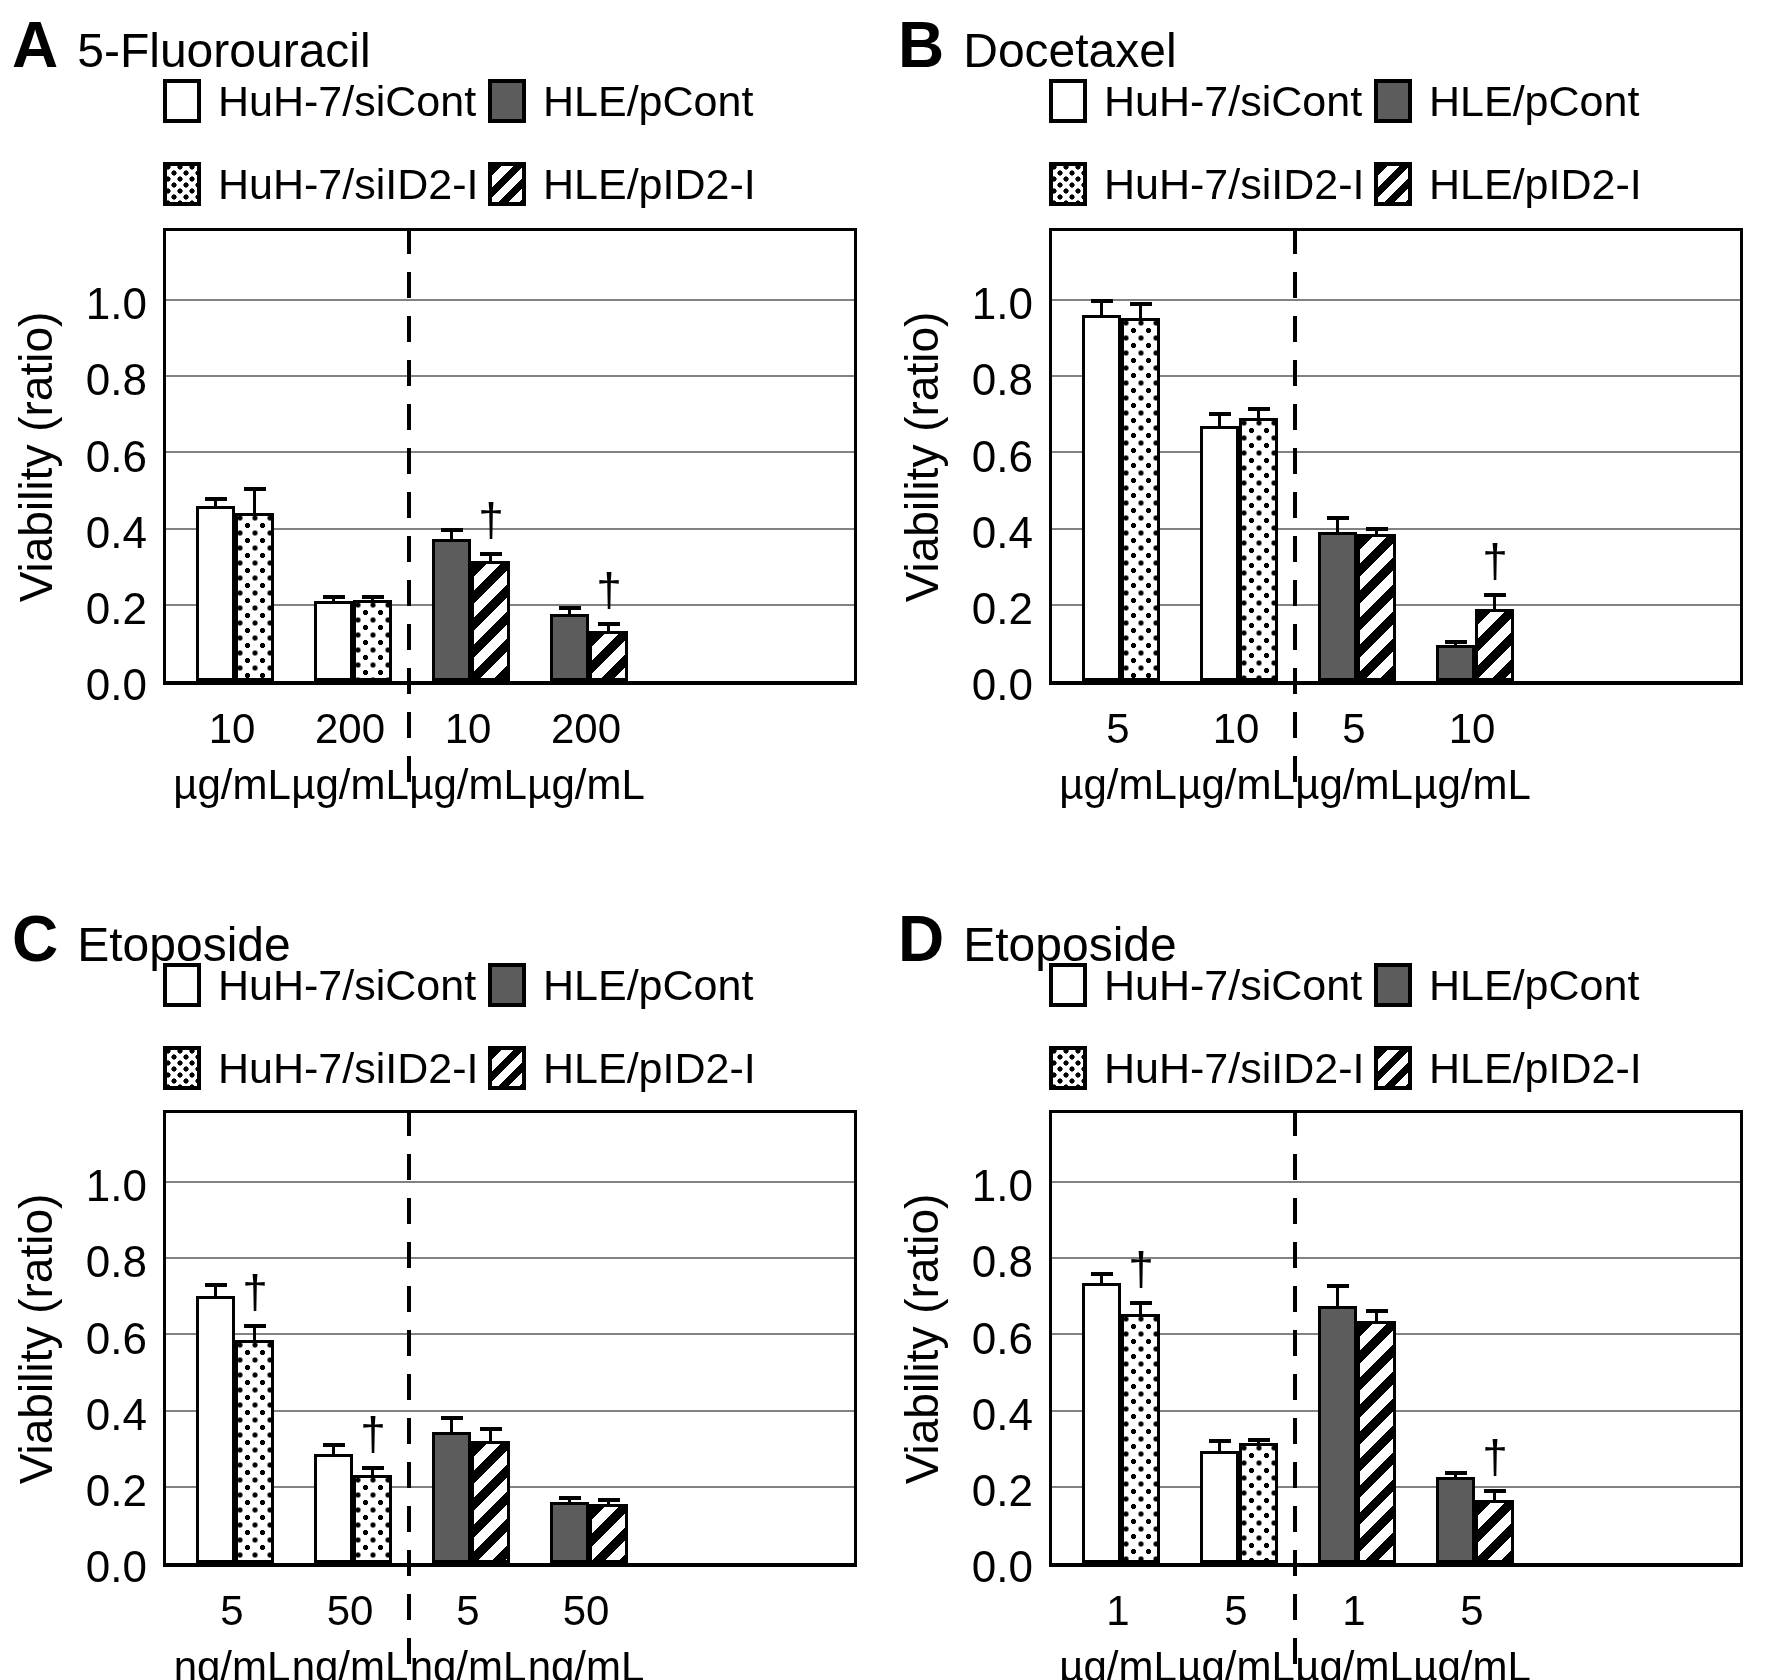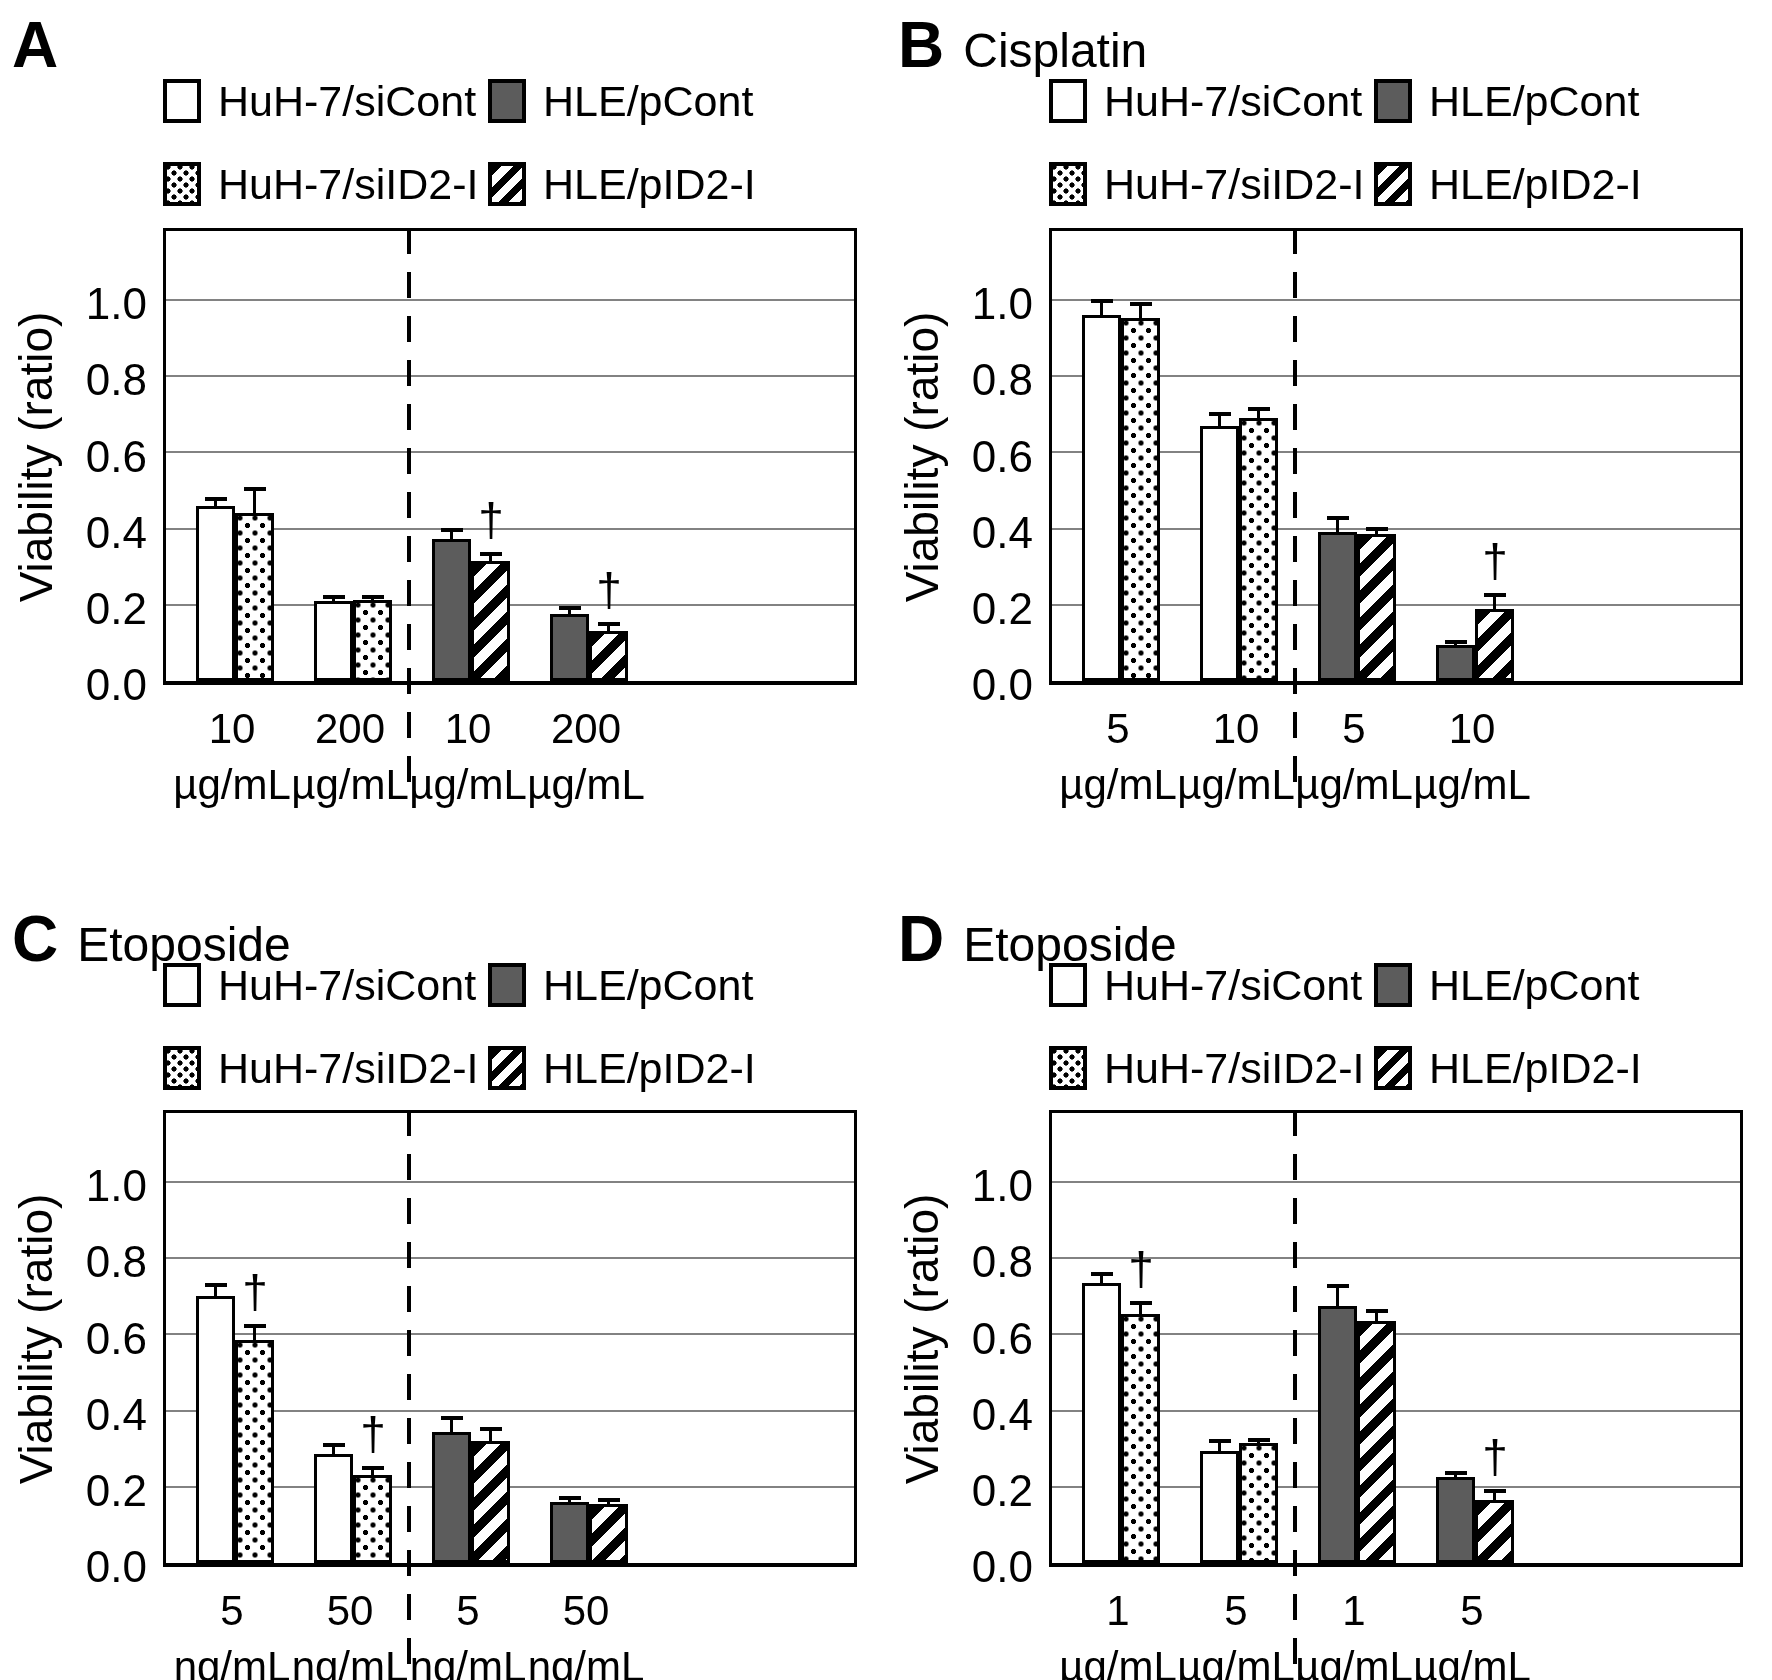--- a/index.html
+++ b/index.html
@@ -50,20 +50,21 @@
                   transform:translate(-50%,-50%) rotate(-90deg); }
   .x-tick-label { position:absolute; width:230px; text-align:center; font-size:42px; line-height:56px; }
 </style>
 </head>
 <body>
 
 <main id="figure-grid">
     <section class="panel">
       <div class="panel-header" style="top: 8px;">
         <span class="panel-letter">A</span>
+        <span class="panel-title">5-Fluorouracil</span>
       </div>
       <div class="legend-item" style="left: 163px; top: 78px;">
         <span class="swatch pat-open"></span>
         <span class="legend-label">HuH-7/siCont</span>
       </div>
       <div class="legend-item" style="left: 488px; top: 78px;">
         <span class="swatch pat-solid-gray"></span>
         <span class="legend-label">HLE/pCont</span>
       </div>
       <div class="legend-item" style="left: 163px; top: 161px;">
@@ -128,21 +129,21 @@
       </div>
       <div class="x-tick-label" style="left: 471px; top: 701px;">
         <div>200</div>
         <div>µg/mL</div>
       </div>
       <div class="divider-dashed" style="left: 407px; top: 228px; height: 571px;"></div>
     </section>
     <section class="panel">
       <div class="panel-header" style="top: 8px;">
         <span class="panel-letter">B</span>
-        <span class="panel-title">Cisplatin</span>
+        <span class="panel-title">Docetaxel</span>
       </div>
       <div class="legend-item" style="left: 163px; top: 78px;">
         <span class="swatch pat-open"></span>
         <span class="legend-label">HuH-7/siCont</span>
       </div>
       <div class="legend-item" style="left: 488px; top: 78px;">
         <span class="swatch pat-solid-gray"></span>
         <span class="legend-label">HLE/pCont</span>
       </div>
       <div class="legend-item" style="left: 163px; top: 161px;">

